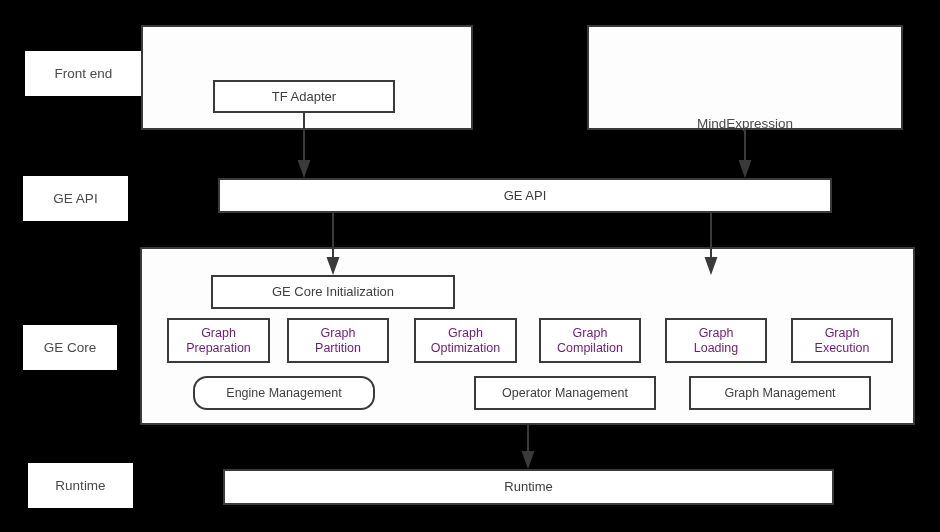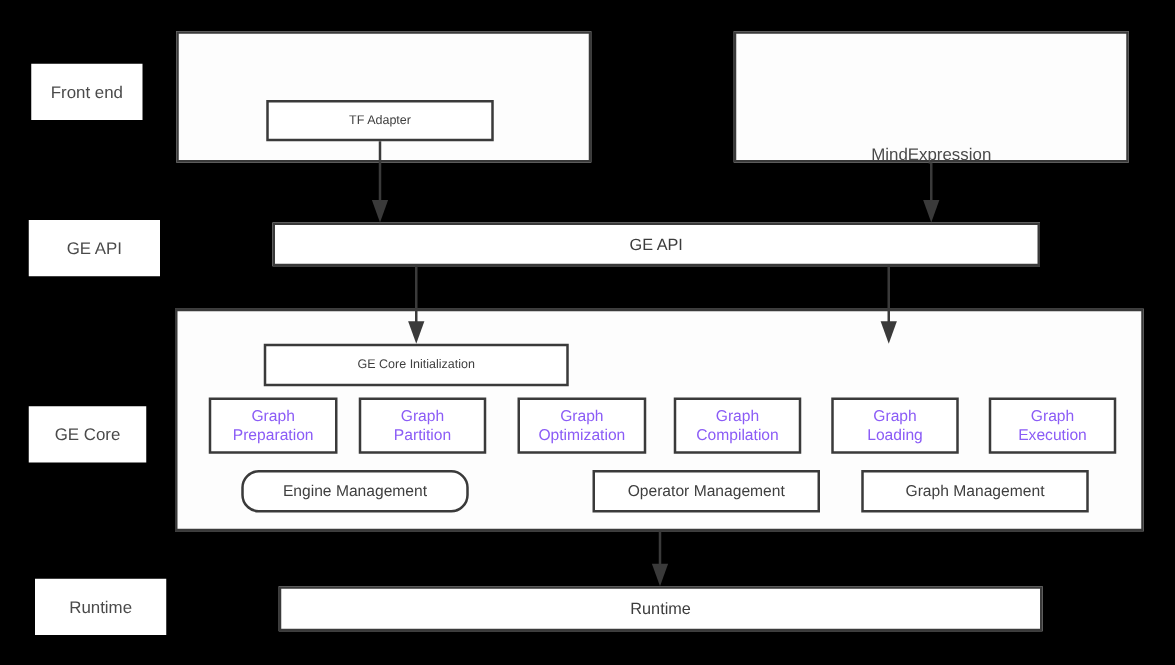--- a/index.html
+++ b/index.html
@@ -53,33 +53,33 @@
     text-align: center;
     color: #4a4a4a;
     font-size: 13.5px;
     margin-top: 44px;
   }
 
   .inner-box {
     border: 2px solid #3a3a3a;
     background: #ffffff;
     color: #3f3f3f;
-    font-size: 10px;
+    font-size: 13px;
   }
 
   .wide-bar {
     border: 2px solid #3a3a3a;
     background: #ffffff;
     color: #3c3c3c;
     font-size: 13px;
   }
 
   .unit {
     font-size: 12.5px;
-    color: #8b5cf6;
+    color: #701a75;
   }
 
   .mgmt {
     font-size: 12.5px;
     color: #3f3f3f;
   }
 
   
   .conn {
     position: absolute;
@@ -90,21 +90,21 @@
     stroke: #3a3a3a;
     fill: none;
   }
   .conn polygon { fill: #3a3a3a; stroke: none; }
 </style>
 </head>
 <body>
 
 <div id="stage">
 
-  <div class="box layer-label" style="left:25px; top:51px; width:89px; height:45px;text-align:right;">
+  <div class="box layer-label" style="left:25px; top:51px; width:117px; height:45px;text-align:right;">
     <span>Front end</span>
   </div>
 
   <div class="box layer-label" style="left:23px; top:176px; width:105px; height:45px;">
     <span>GE API</span>
   </div>
 
   <div class="box layer-label" style="left:23px; top:325px; width:94px; height:45px;">
     <span>GE Core</span>
   </div>

